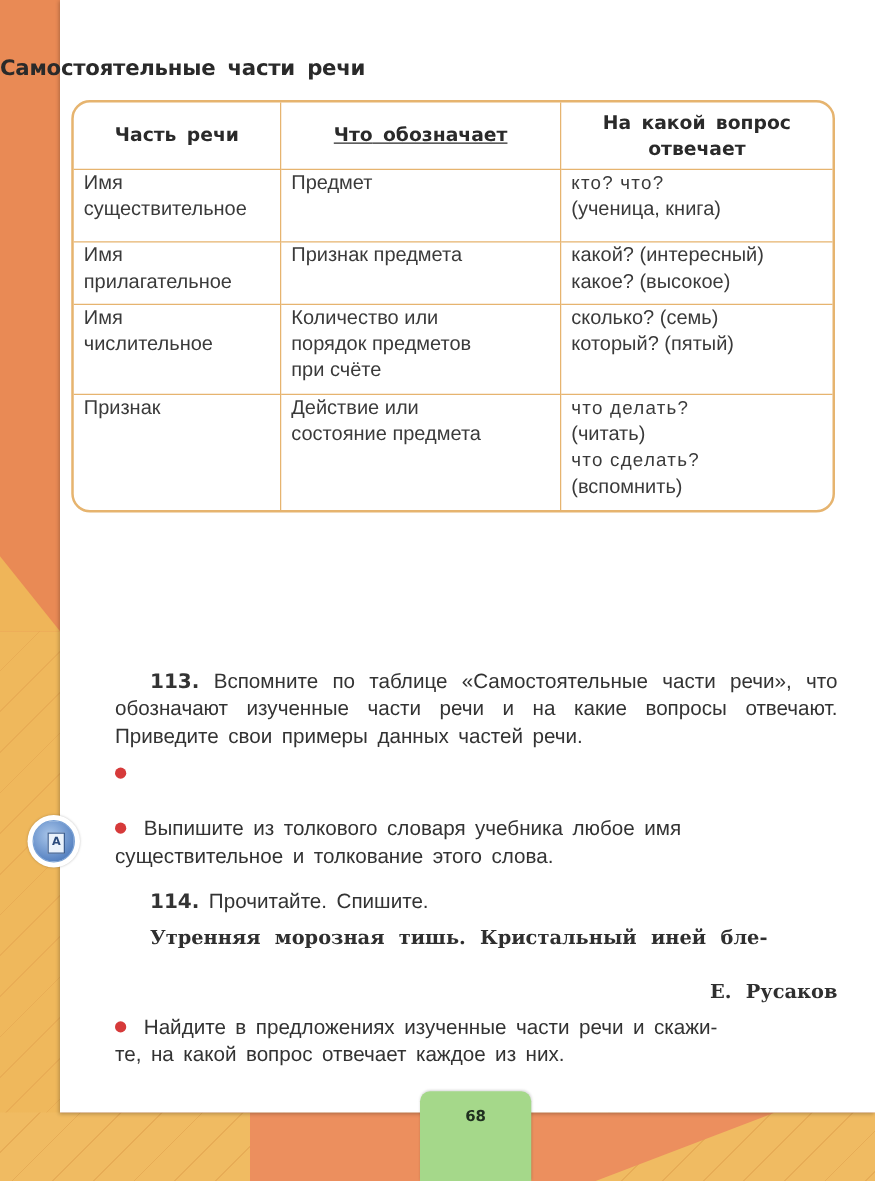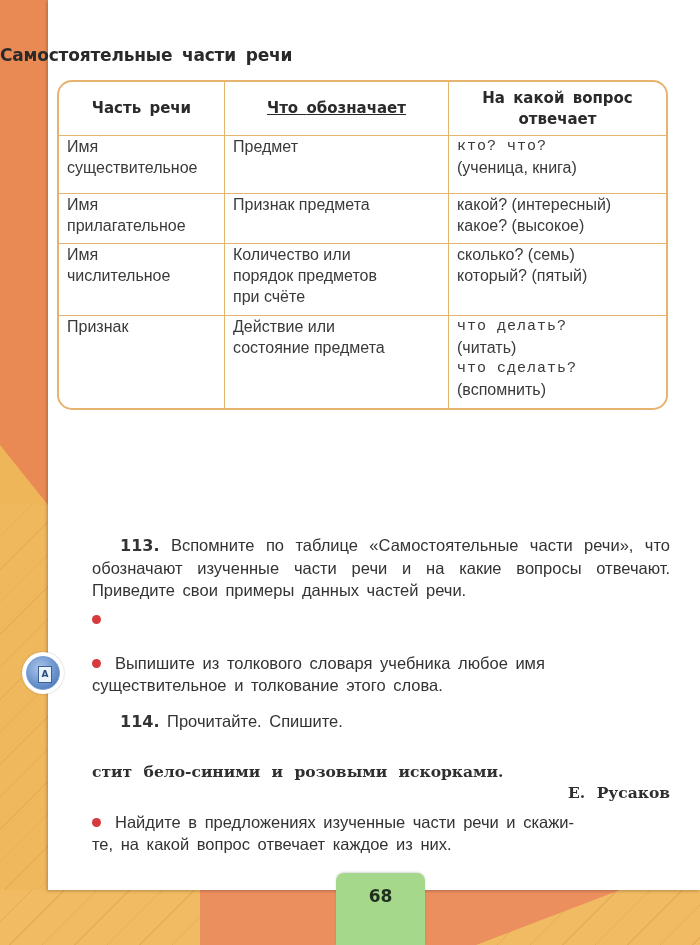--- a/index.html
+++ b/index.html
@@ -50,21 +50,21 @@
     border-right:1.5px solid #e6b46f; border-bottom:1.5px solid #e6b46f;
     vertical-align:top; padding:0 8px; line-height:21px; text-align:left;
   }
   table.parts th:last-child, table.parts td:last-child { border-right:none; }
   table.parts tr:last-child td { border-bottom:none; }
   table.parts th {
     font-family:"DejaVu Sans", sans-serif; font-weight:bold; font-size:15px;
     text-align:center; vertical-align:middle; color:#2a2a2a; height:53px;
     word-spacing:3px;
   }
-  .q { font-family:Liberation Mono, monospace; letter-spacing:1px; font-size:15px; }
+  .q { font-family:Liberation Sans, sans-serif; letter-spacing:1px; font-size:15px; }
   td .line { display:block; }
   .c1 { width:149px; } .c2 { width:207px;text-decoration:underline; }
   .r1 td { height:58px; padding-top:8px; } 
   .r2 td { height:50px; padding-top:8px; }
   .r3 td { height:72px; padding-top:8px; }
   .r4 td { height:92px; padding-top:8px; }
   .r5 td { height:72px; padding-top:8px; }
   .r1 td, .r2 td, .r3 td, .r4 td, .r5 td { box-sizing:border-box; }
   .text {
     position:absolute; left:92px; width:578px;
@@ -96,21 +96,21 @@
     position:absolute; left:11px; top:9px; width:12px; height:15px; background:#eaf2fb; border:1px solid #3d5f91;
     font-size:9px; font-weight:bold; color:#2b4b7c; line-height:15px; text-align:center; font-family:"DejaVu Sans", sans-serif;
   }
   .page-tab {
     position:absolute; left:336px; top:873px; width:89px; height:72px;
     background:#a5d88a; border-radius:8px 8px 0 0;
     box-shadow:0 -1px 2px rgba(0,0,0,0.15);
   }
   .page-num {
     position:absolute; left:0; width:89px; top:13px; text-align:center;
-    font-family:"DejaVu Sans", sans-serif; font-weight:bold; font-size:17px; color:#1f2f1f;
+    font-family:"DejaVu Sans", sans-serif; font-weight:bold; font-size:12px; color:#1f2f1f;
   }
 </style>
 </head>
 <body>
 
 <div class="left-lower"></div>
 <div class="tri-left"></div>
 <div class="bottom-yellow"></div>
 <div class="bottom-orange-left"></div>
 <div class="bottom-orange-right"></div>
@@ -214,22 +214,21 @@
     <div class="doc">A</div>
   </div>
 </div>
 
 <div class="text indent" style="top:710px;">
   <span class="exnum">114.</span>
   <span>Прочитайте. Спишите.</span>
 </div>
 
 <div class="poem" style="top:739px; text-indent:28px;">
-  <br>
-  <span style="text-indent:0;">стит бело-синими и розовыми искорками.</span>
+  <span>Утренняя морозная тишь. Кристальный иней бле-</span><br>
 </div>
 
 <div class="author">Е. Русаков</div>
 
 <div class="text" style="top:811px;">
   <span class="bullet"></span><span>Найдите в предложениях изученные части речи и скажи-</span><br>
   <span>те, на какой вопрос отвечает каждое из них.</span>
 </div>
 
 <div class="page-tab">

